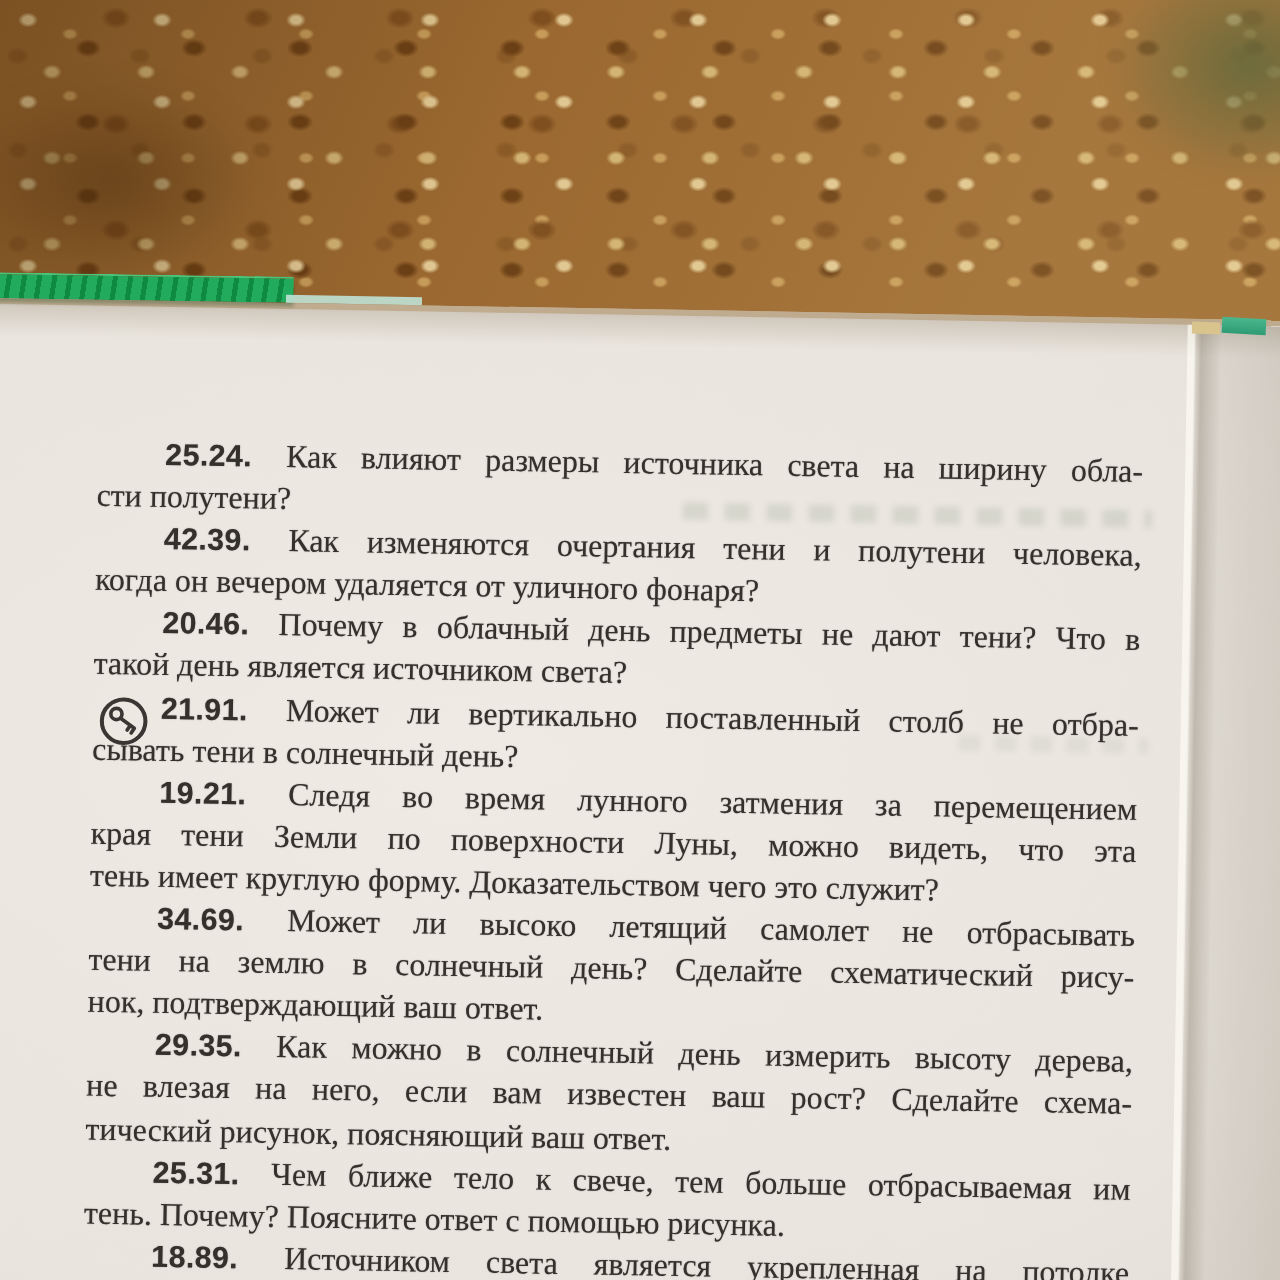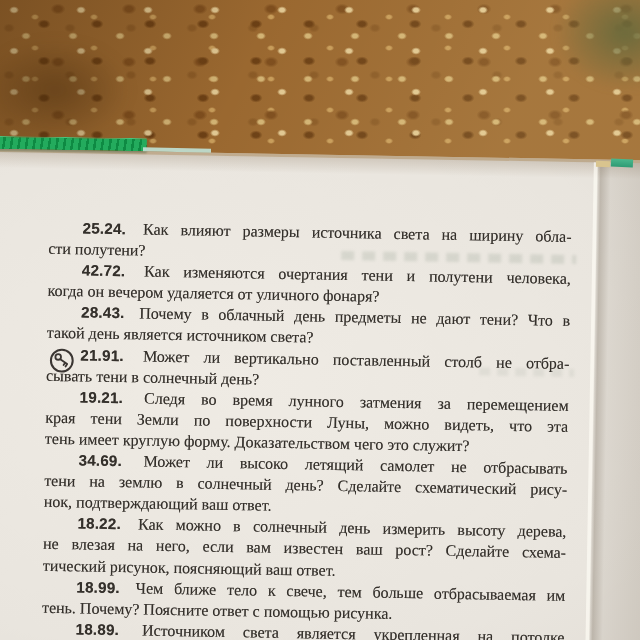--- a/index.html
+++ b/index.html
@@ -127,26 +127,26 @@
           <path d="M12.4 12.5 L19.6 17.5 M17.5 16.1 L15.9 18.5 M19.6 17.5 L18 20" stroke="#3b3633" stroke-width="1.9" fill="none" stroke-linecap="round"></path>
         </svg>
       </div>
 
       <div class="para">
         <div class="line first"><span class="num">25.24.</span> <span>Как влияют размеры источника света на ширину обла-</span></div>
         <div class="line last">сти полутени?</div>
       </div>
 
       <div class="para">
-        <div class="line first"><span class="num">42.72.</span> <span>Как изменяются очертания тени и полутени человека,</span></div>
+        <div class="line first"><span class="num">42.39.</span> <span>Как изменяются очертания тени и полутени человека,</span></div>
         <div class="line last">когда он вечером удаляется от уличного фонаря?</div>
       </div>
 
       <div class="para">
-        <div class="line first"><span class="num">28.43.</span> <span>Почему в облачный день предметы не дают тени? Что в</span></div>
+        <div class="line first"><span class="num">20.46.</span> <span>Почему в облачный день предметы не дают тени? Что в</span></div>
         <div class="line last">такой день является источником света?</div>
       </div>
 
       <div class="para">
         <div class="line first"><span class="num">21.91.</span> <span>Может ли вертикально поставленный столб не отбра-</span></div>
         <div class="line last">сывать тени в солнечный день?</div>
       </div>
 
       <div class="para">
         <div class="line first"><span class="num">19.21.</span> <span>Следя во время лунного затмения за перемещением</span></div>
@@ -154,27 +154,27 @@
         <div class="line last">тень имеет круглую форму. Доказательством чего это служит?</div>
       </div>
 
       <div class="para">
         <div class="line first"><span class="num">34.69.</span> <span>Может ли высоко летящий самолет не отбрасывать</span></div>
         <div class="line">тени на землю в солнечный день? Сделайте схематический рису-</div>
         <div class="line last">нок, подтверждающий ваш ответ.</div>
       </div>
 
       <div class="para">
-        <div class="line first"><span class="num">18.22.</span> <span>Как можно в солнечный день измерить высоту дерева,</span></div>
+        <div class="line first"><span class="num">29.35.</span> <span>Как можно в солнечный день измерить высоту дерева,</span></div>
         <div class="line">не влезая на него, если вам известен ваш рост? Сделайте схема-</div>
         <div class="line last">тический рисунок, поясняющий ваш ответ.</div>
       </div>
 
       <div class="para">
-        <div class="line first"><span class="num">18.99.</span> <span>Чем ближе тело к свече, тем больше отбрасываемая им</span></div>
+        <div class="line first"><span class="num">25.31.</span> <span>Чем ближе тело к свече, тем больше отбрасываемая им</span></div>
         <div class="line last">тень. Почему? Поясните ответ с помощью рисунка.</div>
       </div>
 
       <div class="para">
         <div class="line first"><span class="num">18.89.</span> <span>Источником света является укрепленная на потолке</span></div>
         <div class="line">люминесцентная лампа в форме длинной трубки. Как</div>
       </div>
 
     </div>
 

